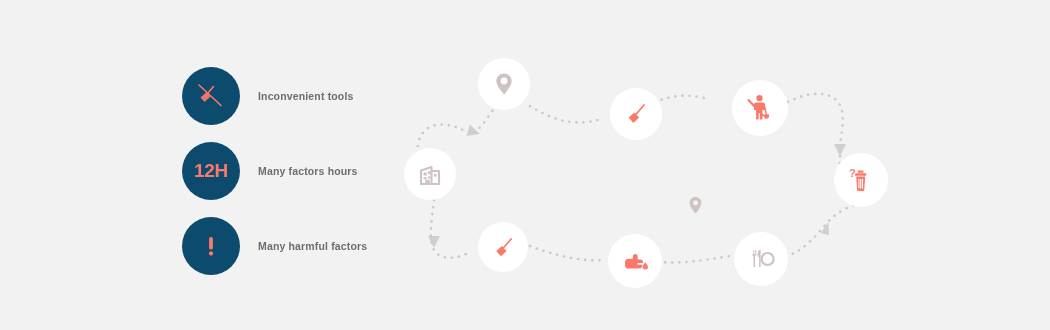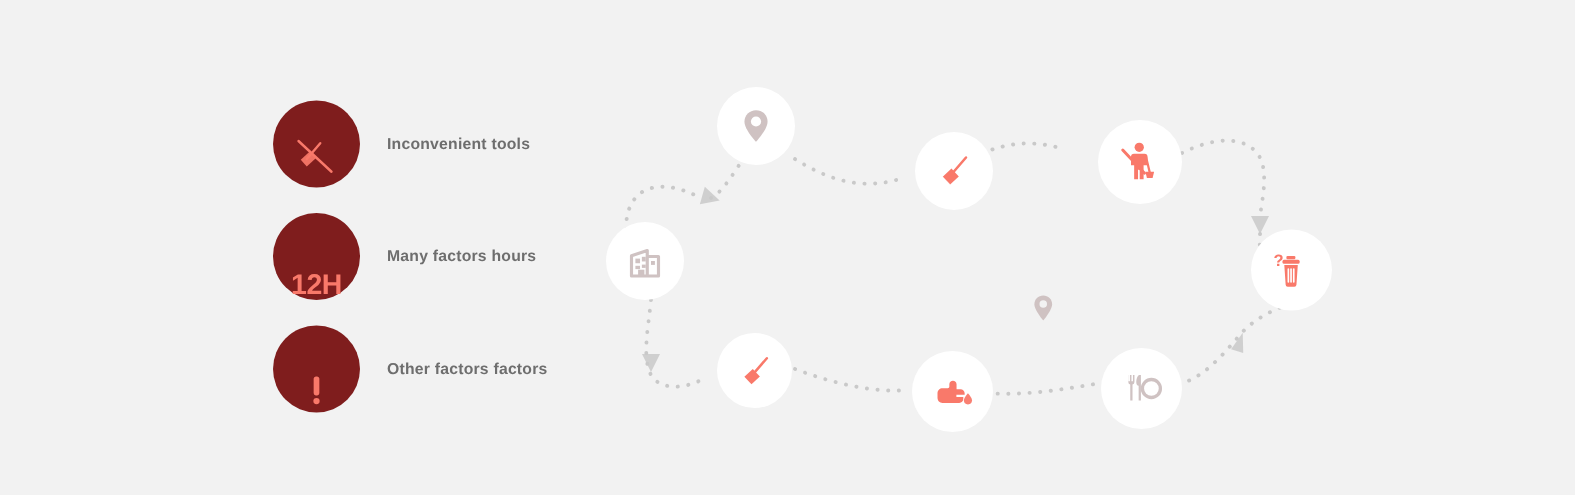--- a/index.html
+++ b/index.html
@@ -31,23 +31,23 @@
     position: relative;
     height: 75px;
     display: flex;
     align-items: center;
   }
   .legend-badge {
     position: relative;
     width: 58px;
     height: 58px;
     border-radius: 50%;
-    background: #7f1d1d;
+    background: #0c4a6e;
     display: flex;
-    align-items: flex-end;
+    align-items: center;
     justify-content: center;
     flex: 0 0 auto;
   }
   .legend-badge svg { display: block; }
   .legend-hours {
     font-size: 19px;
     font-weight: bold;
     color: #f9796a;
     letter-spacing: -0.3px;
     line-height: 1;
@@ -120,21 +120,21 @@
 
     <div class="legend-row">
       <div class="legend-badge">
         <span>
           <svg width="30" height="30" viewBox="0 0 30 30">
             <rect x="13.1" y="6" width="3.8" height="12.6" rx="1.7" fill="#f9796a"></rect>
             <circle cx="15" cy="22.4" r="2.1" fill="#f9796a"></circle>
           </svg>
         </span>
       </div>
-      <div class="legend-label">Other factors factors</div>
+      <div class="legend-label">Many harmful factors</div>
     </div>
 
   </div>
 
   <div id="flow">
 
     <svg id="flow-svg" width="520" height="250" viewBox="0 0 520 250">
       <g fill="none" stroke="#c9c9c9" stroke-width="2.6" stroke-linecap="round" stroke-dasharray="0.1 7">
 
         <path d="M 36 140 C 22 116, 26 92, 42 86 C 58 81, 72 90, 78 92"></path>

